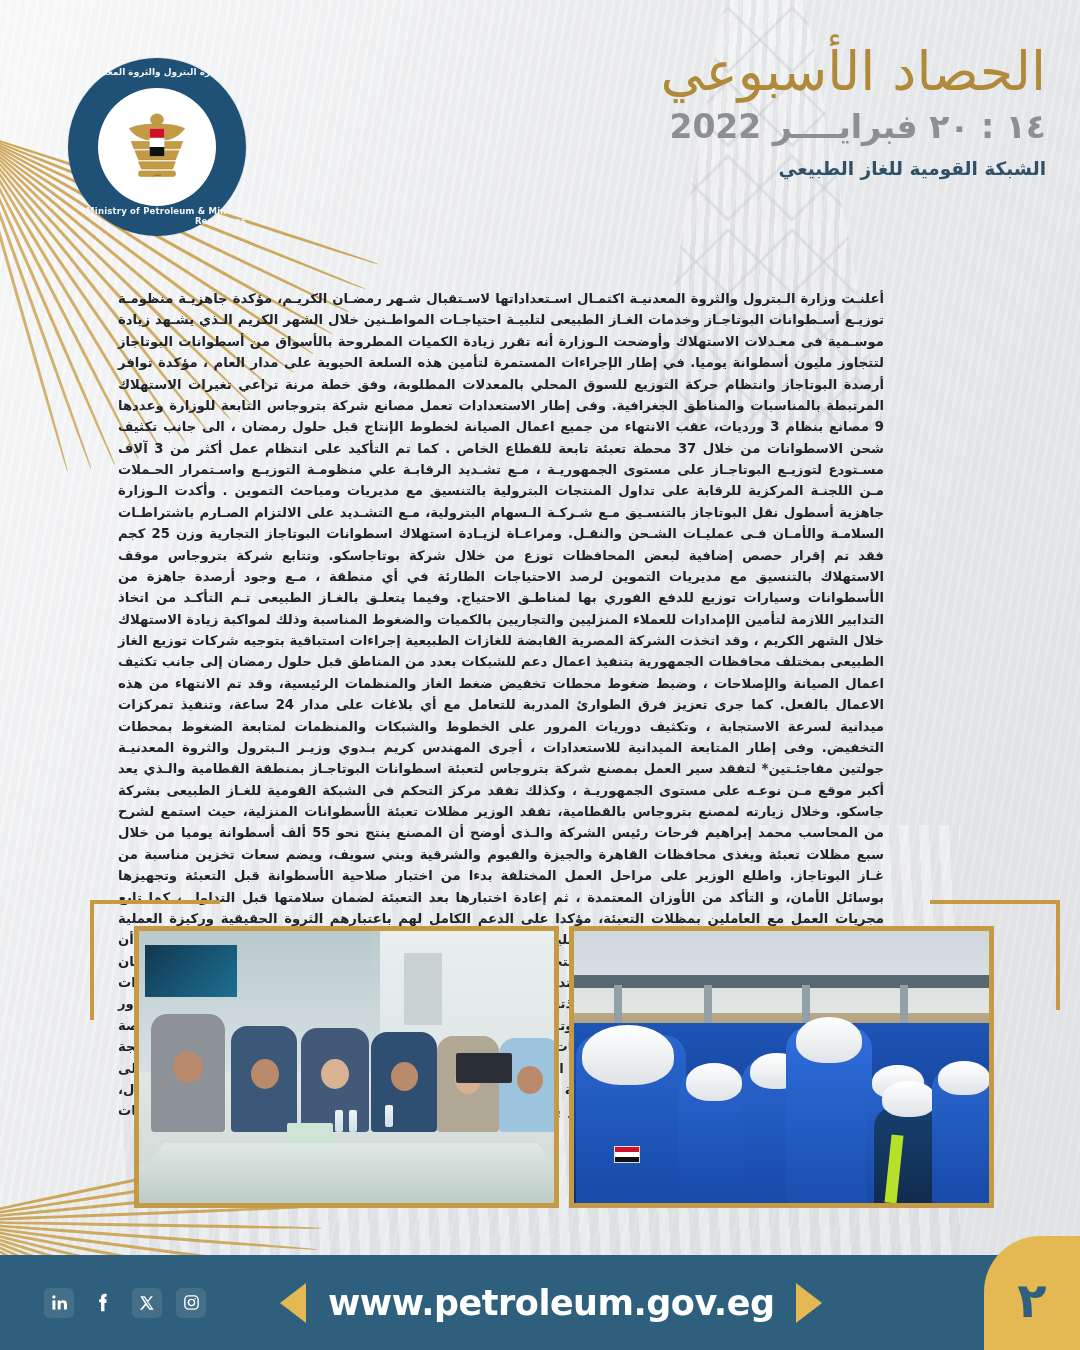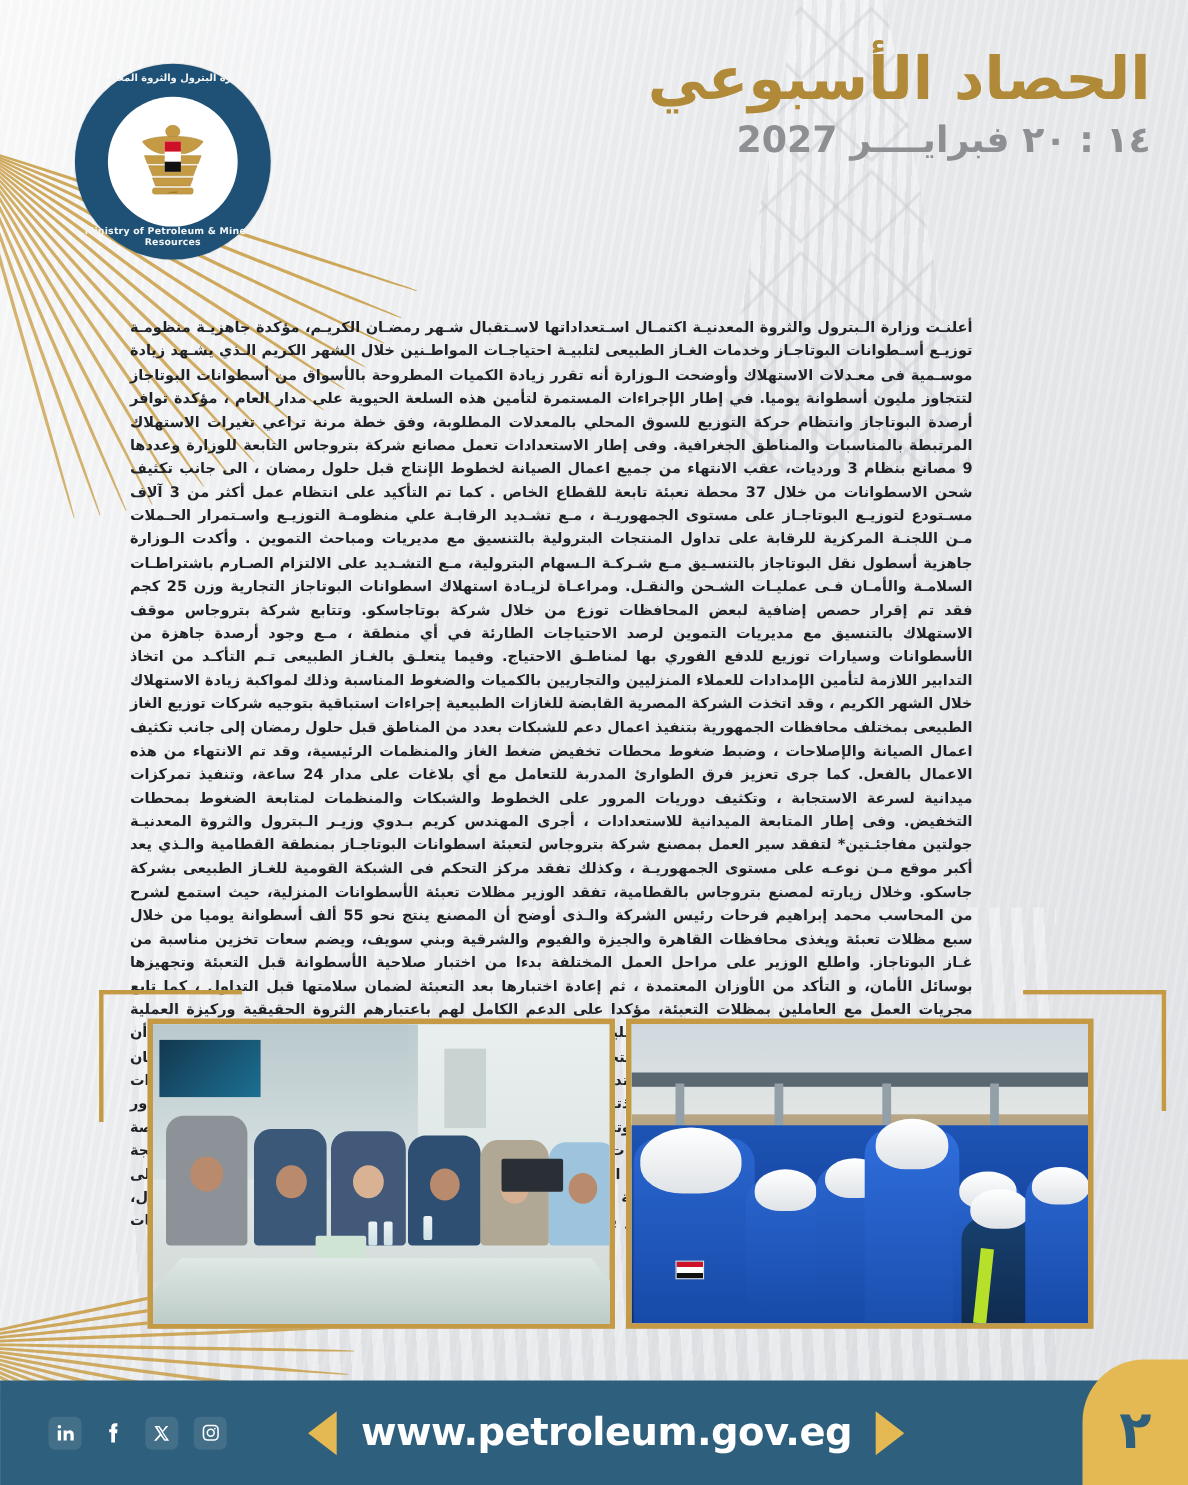--- a/index.html
+++ b/index.html
@@ -101,35 +101,35 @@
     color: #ffffff;
     letter-spacing: .2px;
   }
   .seal-label .ar {
     position: absolute; top: 9px; left: 0; width: 178px;
     text-align: center; font-size: 9px; font-weight: bold;
     color: #f2f4f6;
   }
   .seal-label .en {
     position: absolute; bottom: 10px; left: 0; width: 178px;
-    text-align: center; font-size: 8.5px; font-weight: bold;
+    text-align: right; font-size: 8.5px; font-weight: bold;
     color: #f2f4f6; direction: ltr;
   }
 
   
   .header {
     position: absolute;
     right: 34px; top: 44px;
     width: 700px;
     text-align: right;
     direction: rtl;
   }
   .main-title {
     font-size: 54px;
-    font-weight: bold;
+    font-weight: normal;
     color: #b08a38;
     line-height: 1.05;
     letter-spacing: -1px;
   }
   .date-line {
     margin-top: 6px;
     font-size: 33px;
     font-weight: bold;
     color: #8e8f92;
     letter-spacing: 1px;
@@ -332,22 +332,23 @@
       </svg>
     </div>
     <div class="seal-label">
       <div class="ar">وزارة البترول والثروة المعدنية</div>
       <div class="en">Ministry of Petroleum &amp; Mineral Resources</div>
     </div>
   </div>
 
   <div class="header">
     <div class="main-title">الحصاد الأسبوعي</div>
-    <div class="date-line">١٤ : ٢٠ فبرايــــر 2027</div>
+    <div class="date-line">١٤ : ٢٠ فبرايــــر 2022</div>
     <div class="headline">
+      <div>الشبكة القومية للغاز الطبيعي</div>
     </div>
   </div>
 
   <div class="body-text">
     <p>أعلنـت وزارة الـبترول والثروة المعدنيـة اكتمـال اسـتعداداتها لاسـتقبال شـهر رمضـان الكريـم، مؤكدة جاهزيـة منظومـة توزيـع أسـطوانات البوتاجـاز وخدمات الغـاز الطبيعى لتلبيـة احتياجـات المواطـنين خلال الشهر الكريم الـذي يشـهد زيادة موسـمية فى معـدلات الاستهلاك وأوضحت الـوزارة أنه تقرر زيادة الكميات المطروحة بالأسواق من أسطوانات البوتاجاز لتتجاوز مليون أسطوانة يوميا. في إطار الإجراءات المستمرة لتأمين هذه السلعة الحيوية على مدار العام ، مؤكدة توافر أرصدة البوتاجاز وانتظام حركة التوزيع للسوق المحلي بالمعدلات المطلوبة، وفق خطة مرنة تراعي تغيرات الاستهلاك المرتبطة بالمناسبات والمناطق الجغرافية. وفى إطار الاستعدادات تعمل مصانع شركة بتروجاس التابعة للوزارة وعددها 9 مصانع بنظام 3 ورديات، عقب الانتهاء من جميع اعمال الصيانة لخطوط الإنتاج قبل حلول رمضان ، الى جانب تكثيف شحن الاسطوانات من خلال 37 محطة تعبئة تابعة للقطاع الخاص . كما تم التأكيد على انتظام عمل أكثر من 3 آلاف مسـتودع لتوزيـع البوتاجـاز على مستوى الجمهوريـة ، مـع تشـديد الرقابـة علي منظومـة التوزيـع واسـتمرار الحـملات مـن اللجنـة المركزية للرقابة على تداول المنتجات البترولية بالتنسيق مع مديريات ومباحث التموين . وأكدت الـوزارة جاهزية أسطول نقل البوتاجاز بالتنسـيق مـع شـركـة الـسهام البترولية، مـع التشـديد على الالتزام الصـارم باشتراطـات السلامـة والأمـان فـى عمليـات الشـحن والنقـل. ومراعـاة لزيـادة استهلاك اسطوانات البوتاجاز التجارية وزن 25 كجم فقد تم إقرار حصص إضافية لبعض المحافظات توزع من خلال شركة بوتاجاسكو. وتتابع شركة بتروجاس موقف الاستهلاك بالتنسيق مع مديريات التموين لرصد الاحتياجات الطارئة في أي منطقة ، مـع وجود أرصدة جاهزة من الأسطوانات وسيارات توزيع للدفع الفوري بها لمناطـق الاحتياج. وفيما يتعلـق بالغـاز الطبيعى تـم التأكـد من اتخاذ التدابير اللازمة لتأمين الإمدادات للعملاء المنزليين والتجاريين بالكميات والضغوط المناسبة وذلك لمواكبة زيادة الاستهلاك خلال الشهر الكريم ، وقد اتخذت الشركة المصرية القابضة للغازات الطبيعية إجراءات استباقية بتوجيه شركات توزيع الغاز الطبيعى بمختلف محافظات الجمهورية بتنفيذ اعمال دعم للشبكات بعدد من المناطق قبل حلول رمضان إلى جانب تكثيف اعمال الصيانة والإصلاحات ، وضبط ضغوط محطات تخفيض ضغط الغاز والمنظمات الرئيسية، وقد تم الانتهاء من هذه الاعمال بالفعل. كما جرى تعزيز فرق الطوارئ المدربة للتعامل مع أي بلاغات على مدار 24 ساعة، وتنفيذ تمركزات ميدانية لسرعة الاستجابة ، وتكثيف دوريات المرور على الخطوط والشبكات والمنظمات لمتابعة الضغوط بمحطات التخفيض. وفى إطار المتابعة الميدانية للاستعدادات ، أجرى المهندس كريم بـدوي وزيـر الـبترول والثروة المعدنيـة جولتين مفاجئـتين* لتفقد سير العمل بمصنع شركة بتروجاس لتعبئة اسطوانات البوتاجـاز بمنطقة القطامية والـذي يعد أكبر موقع مـن نوعـه على مستوى الجمهوريـة ، وكذلك تفقد مركز التحكم فى الشبكة القومية للغـاز الطبيعى بشركة جاسكو. وخلال زيارته لمصنع بتروجاس بالقطامية، تفقد الوزير مظلات تعبئة الأسطوانات المنزلية، حيث استمع لشرح من المحاسب محمد إبراهيم فرحات رئيس الشركة والـذى أوضح أن المصنع ينتج نحو 55 ألف أسطوانة يوميا من خلال سبع مظلات تعبئة ويغذى محافظات القاهرة والجيزة والفيوم والشرقية وبني سويف، ويضم سعات تخزين مناسبة من غـاز البوتاجاز. واطلع الوزير على مراحل العمل المختلفة بدءا من اختبار صلاحية الأسطوانة قبل التعبئة وتجهيزها بوسائل الأمان، و التأكد من الأوزان المعتمدة ، ثم إعادة اختبارها بعد التعبئة لضمان سلامتها قبل التداول ، كما تابع مجريات العمل مع العاملين بمظلات التعبئة، مؤكدا على الدعم الكامل لهم باعتبارهم الثروة الحقيقية وركيزة العملية الإنتاجية مهنئا إياهم بالشهر الكريم. كما تفقد عمليات شحن المنتج النهائي لأسطول سيارات النقل ، حيث شدد على أن الالتزام باشتراطات السلامة والأمان في نقل المنتجات البترولية وأسطوانات البوتاجاز يأتي في مقدمة الأولويات لضمان وصولها للمستهلك النهائي بأمان، مؤكدا أهمية تدريب السائقين على القيادة الآمنة، والالتزام التام بكفاءة السيارات وحالتها الفنية ، مشيدا بما بالخطوات التي اتخذتها هيئة البترول لتعزيز السلامة بمنظومة النقل. وأشار إلى الـدور الحيوى لمنظومة توفير المنتجات البترولية إنتاجا وتخزينا ونقلا وتوزيعا خلال شهر رمضان لتلبية احتياجات المواطن خاصة مع الزيادة الموسمية في الاستهلاك من أسطوانات البوتاجـاز، وأكد ضرورة الالتزام بمراقبة جودة الاسطوانات المنتجة والمواصفات القياسية والأوزان المعتمدة، وإجراء الاختبارات اللازمة لضمان وصولها للمواطن بالجودة المطلوبة وبأعلى درجات الأمان. واختتم الوزير بالتأكيد على أهمية الالتزام الصارم بقواعد وإجراءات السلامة بمصانع التعبئة والتداول، واستخدام سلطة إيقاف العمل حال وجود خطر يهدد السلامة ، كما وجه بتكثيف العمل لإحلال وتجديد الأسطوانات المتداولة بالسوق .</p>
   </div>
 
   <div class="photo-outline outline-left"></div>
   <div class="photo-outline outline-right"></div>
 

